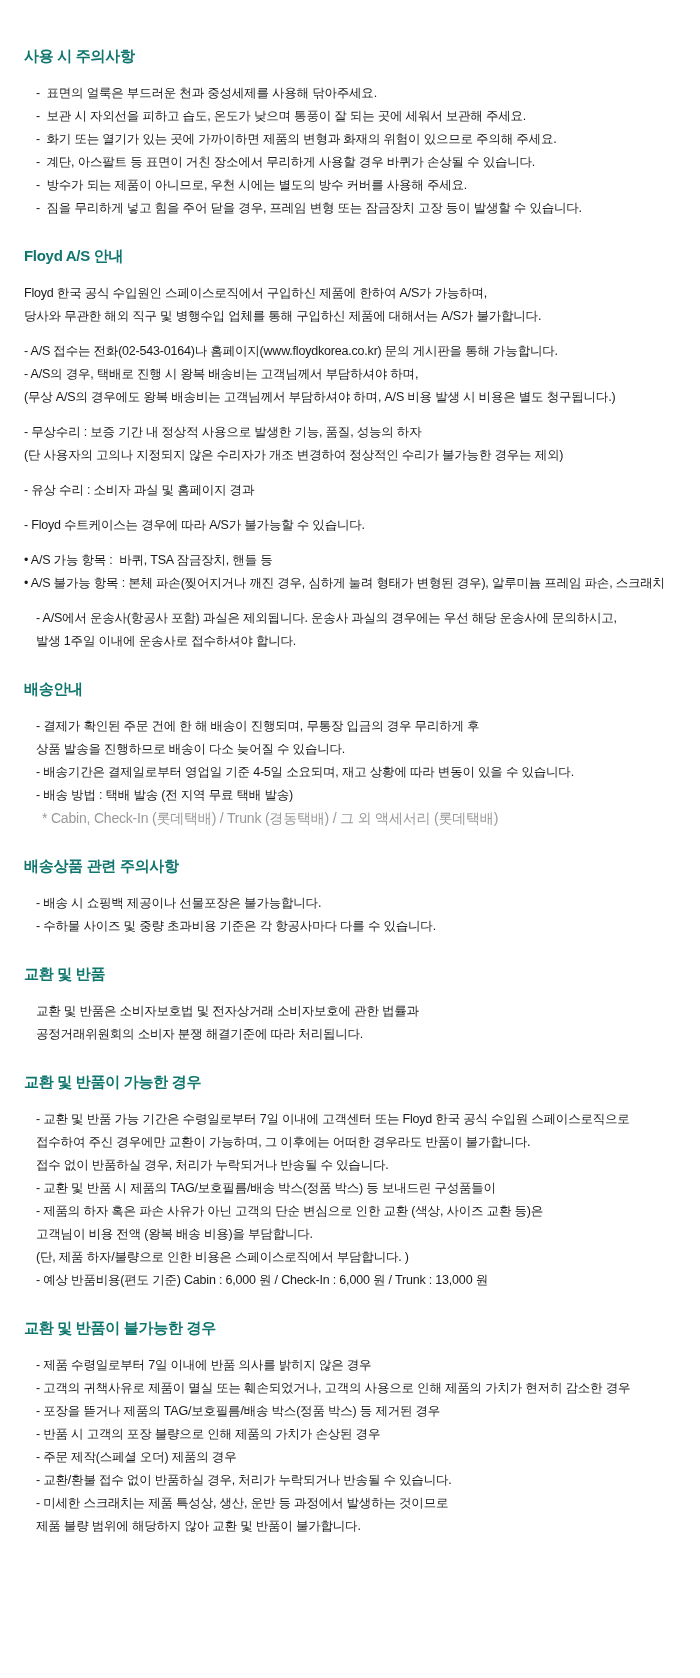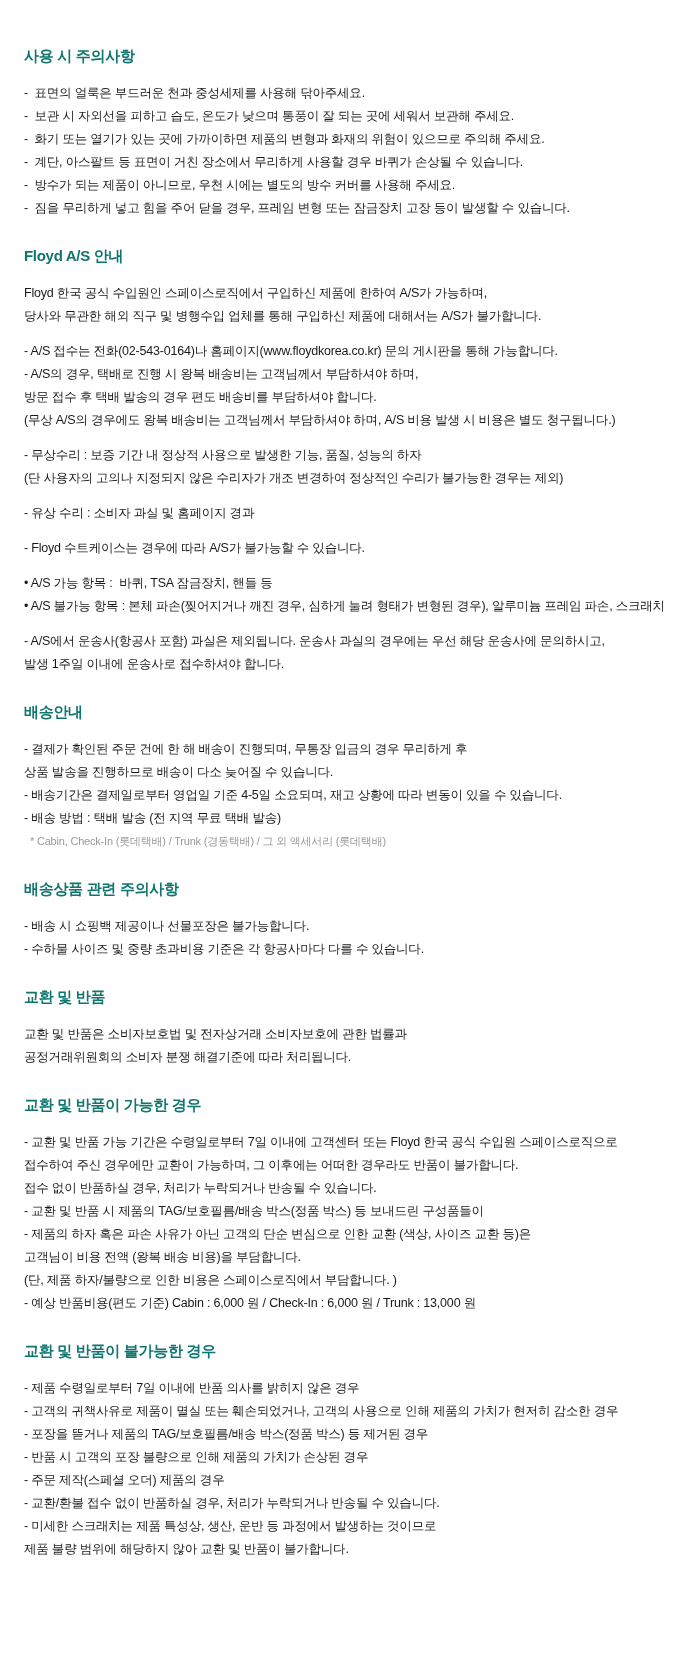--- a/index.html
+++ b/index.html
@@ -29,28 +29,28 @@
     color: #0f766e;
     letter-spacing: -0.3px;
     margin: 0 0 18px 0;
   }
   .para {
     margin: 0 0 12px 0;
     font-size: 12.5px;
     line-height: 23px;
     letter-spacing: -0.2px;
   }
-  .para:last-child { margin-bottom: 0; }
+  .para:last-child { margin-bottom: 0; margin-left: 12px; }
   .line {
     display: block;
     white-space: pre-wrap;
   }
   .line.note {
     color: #999999;
-    font-size: 11px;
+    font-size: 14px;
     padding-left: 6px;
   }
 </style>
 </head>
 <body>
 
 <main class="page">
   <div id="sections-root">
       <section class="policy-section">
         <h2 class="heading">사용 시 주의사항</h2>
@@ -65,21 +65,20 @@
       </section>
       <section class="policy-section">
         <h2 class="heading">Floyd A/S 안내</h2>
         <p class="para">
           <span class="line">Floyd 한국 공식 수입원인 스페이스로직에서 구입하신 제품에 한하여 A/S가 가능하며,</span>
           <span class="line">당사와 무관한 해외 직구 및 병행수입 업체를 통해 구입하신 제품에 대해서는 A/S가 불가합니다.</span>
         </p>
         <p class="para">
           <span class="line">- A/S 접수는 전화(02-543-0164)나 홈페이지(www.floydkorea.co.kr) 문의 게시판을 통해 가능합니다.</span>
           <span class="line">- A/S의 경우, 택배로 진행 시 왕복 배송비는 고객님께서 부담하셔야 하며,</span>
-          <span class="line">방문 접수 후 택배 발송의 경우 편도 배송비를 부담하셔야 합니다.</span>
           <span class="line">(무상 A/S의 경우에도 왕복 배송비는 고객님께서 부담하셔야 하며, A/S 비용 발생 시 비용은 별도 청구됩니다.)</span>
         </p>
         <p class="para">
           <span class="line">- 무상수리 : 보증 기간 내 정상적 사용으로 발생한 기능, 품질, 성능의 하자</span>
           <span class="line">(단 사용자의 고의나 지정되지 않은 수리자가 개조 변경하여 정상적인 수리가 불가능한 경우는 제외)</span>
         </p>
         <p class="para">
           <span class="line">- 유상 수리 : 소비자 과실 및 홈페이지 경과</span>
         </p>
         <p class="para">

